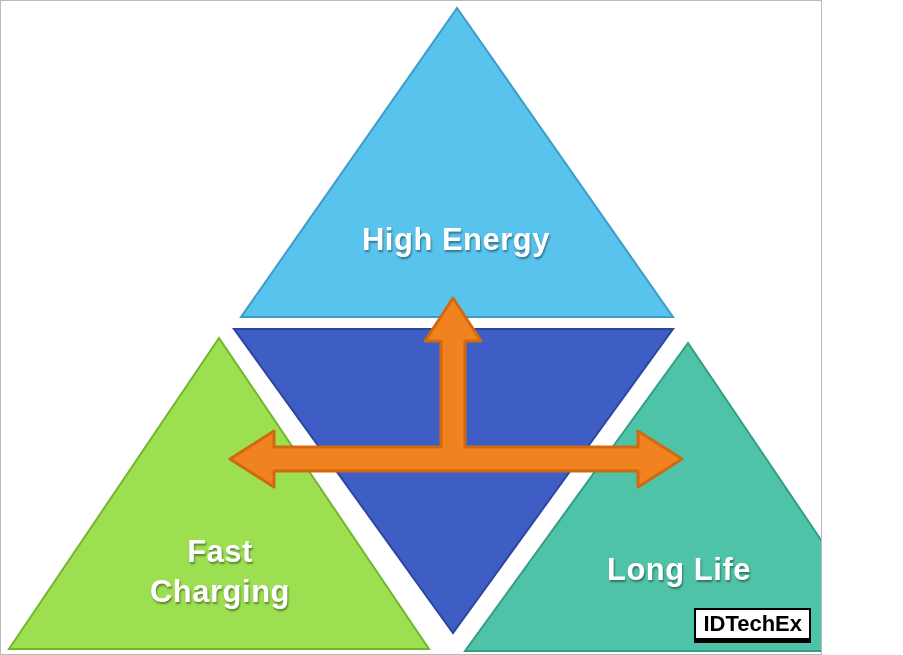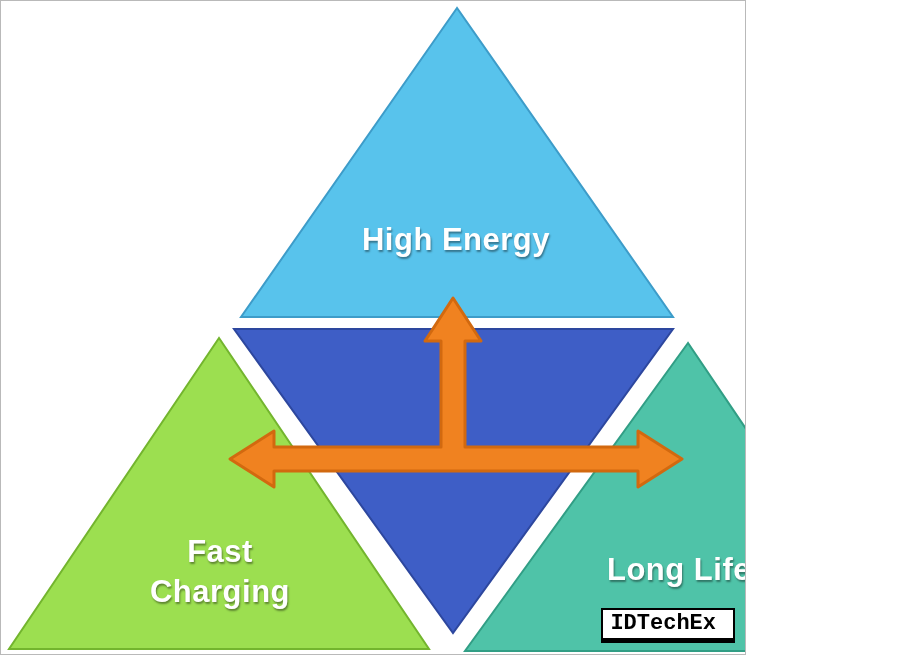--- a/index.html
+++ b/index.html
@@ -2,21 +2,21 @@
 <html><head>
 <meta charset="utf-8">
 <style>
   html, body {
     margin: 0;
     padding: 0;
     background: #ffffff;
   }
   .canvas {
     position: relative;
-    width: 746px;
+    width: 822px;
     height: 655px;
     background: #ffffff;
     border: 1px solid #b9b9b9;
     box-sizing: border-box;
     overflow: hidden;
     font-family: "Liberation Sans", sans-serif;
   }
   .diagram-svg {
     position: absolute;
     top: 0;
@@ -30,22 +30,22 @@
     text-shadow: 1px 2px 2px rgba(0,0,0,0.40);
     letter-spacing: 0.5px;
   }
   .logo-box {
     position: absolute;
     right: 10px;
     bottom: 11px;
     background: #ffffff;
     border: 2px solid #000000;
     border-bottom: 5px solid #000000;
-    padding: 0 17px 1px 7px;
-    font-family: Liberation Mono, monospace;
+    padding: 0 7px 1px 7px;
+    font-family: Liberation Sans, sans-serif;
     font-size: 22px;
     font-weight: bold;
     color: #000000;
     line-height: 27px;
   }
 </style>
 </head>
 <body>
 
 <div class="canvas">

